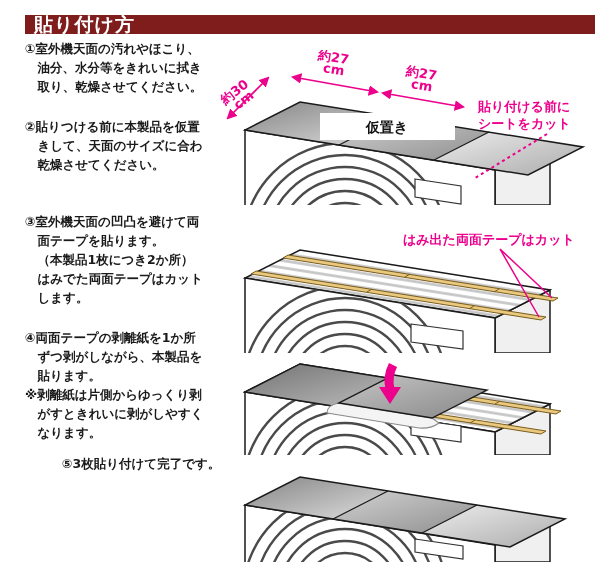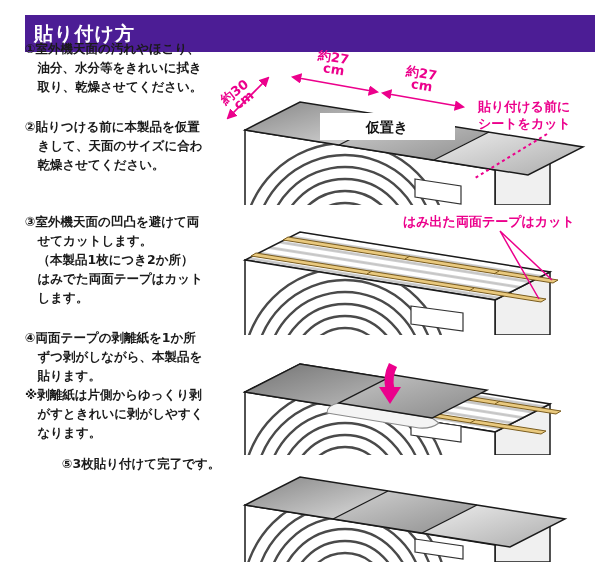--- a/index.html
+++ b/index.html
@@ -3,37 +3,37 @@
 <meta charset="utf-8">
 <style>
   html,body{margin:0;padding:0;}
   body{
     width:600px;height:562px;position:relative;overflow:hidden;
     background:#ffffff;
     font-family:"DejaVu Sans","Liberation Sans",sans-serif;
     color:#111;
   }
   .header-bar{
-    position:absolute;left:25px;top:15px;width:570px;height:37px;
-    background:#4c1d95;display:flex;align-items:center;
+    position:absolute;left:25px;top:15px;width:570px;height:19px;
+    background:#7f1d1d;display:flex;align-items:center;
   }
   .header-bar .title{
     color:#ffffff;font-size:19px;font-weight:bold;padding-left:9px;
     letter-spacing:1px;white-space:nowrap;
   }
   .steps{position:absolute;left:25px;top:0;width:205px;}
   .step{
     position:absolute;left:0;width:205px;
     font-size:12.5px;font-weight:bold;line-height:19px;
     white-space:pre-line;color:#1a1a1a;
   }
   .step1{top:39px;} .step2{top:117px;} .step3{top:212px;}
   .step4{top:328px;} .step5{top:454px;margin-left:37px;}
   .diag{position:absolute;left:215px;}
-  .d1{top:50px;}  .d2{top:200px;} .d3{top:337px;} .d4{top:455px;}
+  .d1{top:50px;}  .d2{top:218px;} .d3{top:337px;} .d4{top:455px;}
   svg{display:block;}
   text{font-family:"DejaVu Sans","Liberation Sans",sans-serif;}
   .mag-label{font-size:13px;font-weight:bold;}
   .overlay-label{font-size:14px;font-weight:bold;}
 </style>
 </head>
 <body>
 
 <svg width="0" height="0" style="position:absolute">
   <defs>
@@ -72,21 +72,21 @@
 </div>
 
 <div class="steps">
   <div class="step step1">①室外機天面の汚れやほこり、
 　油分、水分等をきれいに拭き
 　取り、乾燥させてください。</div>
   <div class="step step2">②貼りつける前に本製品を仮置
 　きして、天面のサイズに合わ
 　乾燥させてください。</div>
   <div class="step step3">③室外機天面の凹凸を避けて両
-　せてカットします。
+　面テープを貼ります。
 　（本製品1枚につき2か所）
 　はみでた両面テープはカット
 　します。</div>
   <div class="step step4">④両面テープの剥離紙を1か所
 　ずつ剥がしながら、本製品を
 　貼ります。
 ※剥離紙は片側からゆっくり剥
 　がすときれいに剥がしやすく
 　なります。</div>
   <div class="step step5">⑤3枚貼り付けて完了です。</div>

